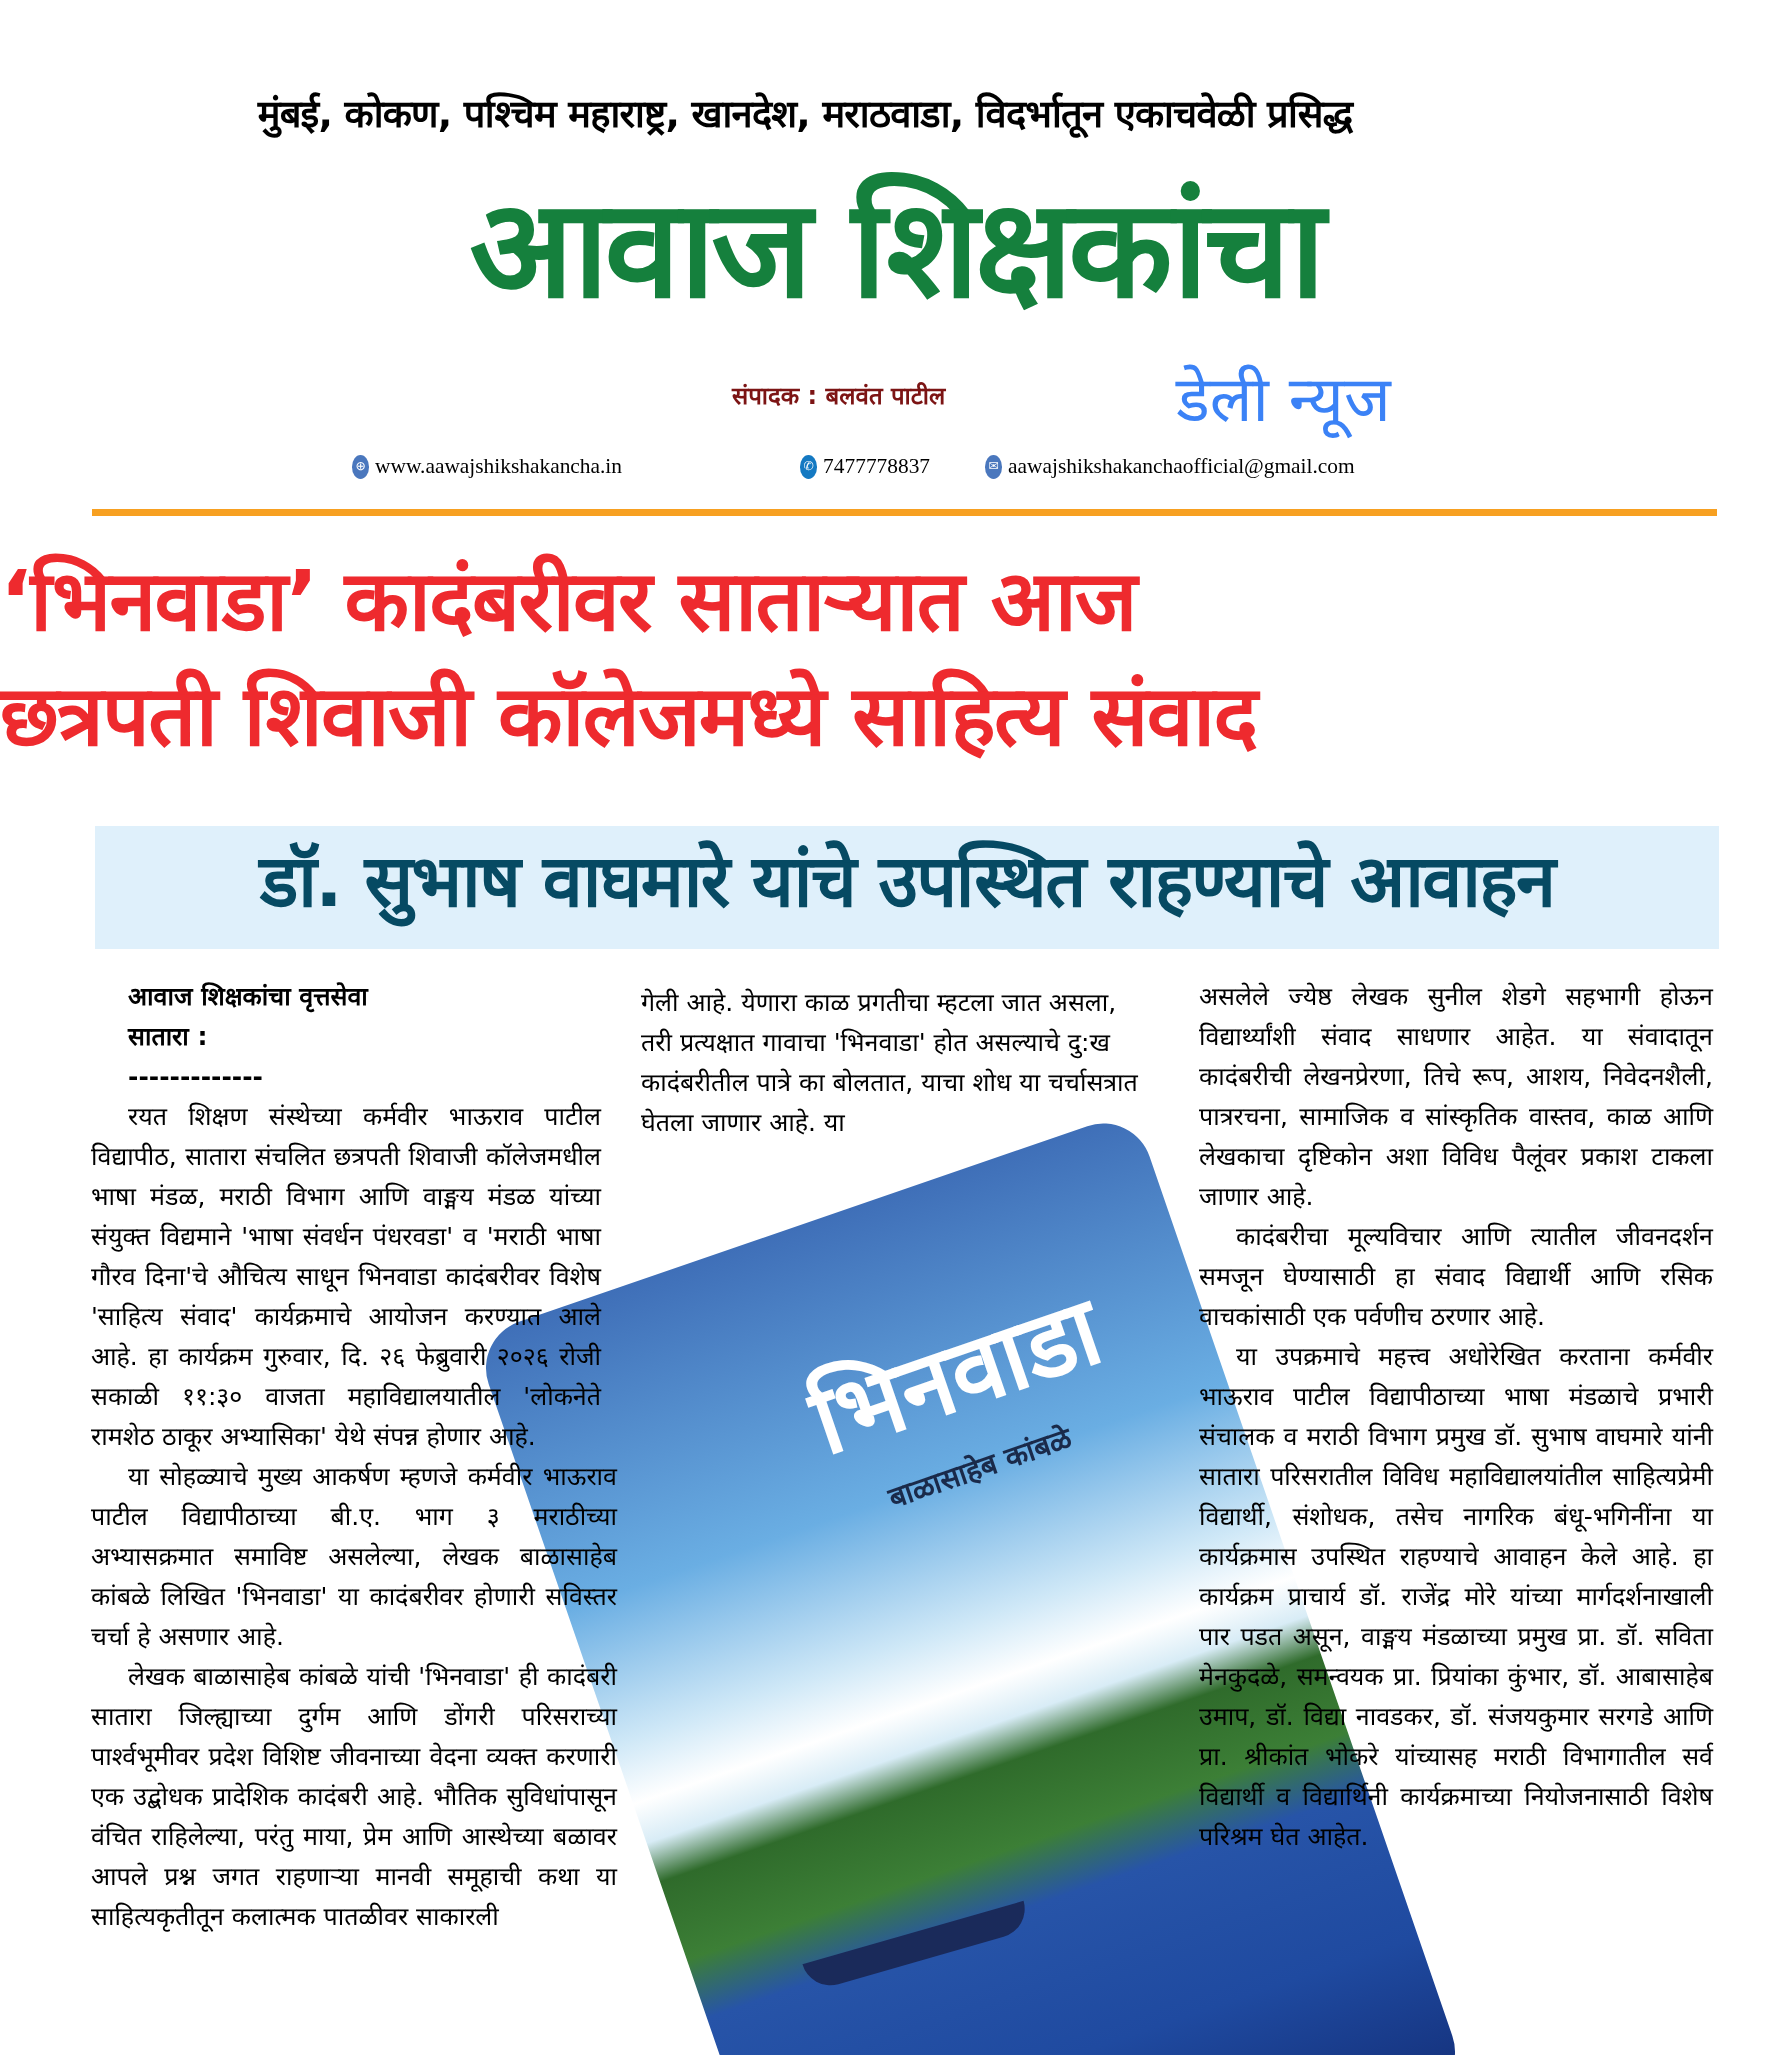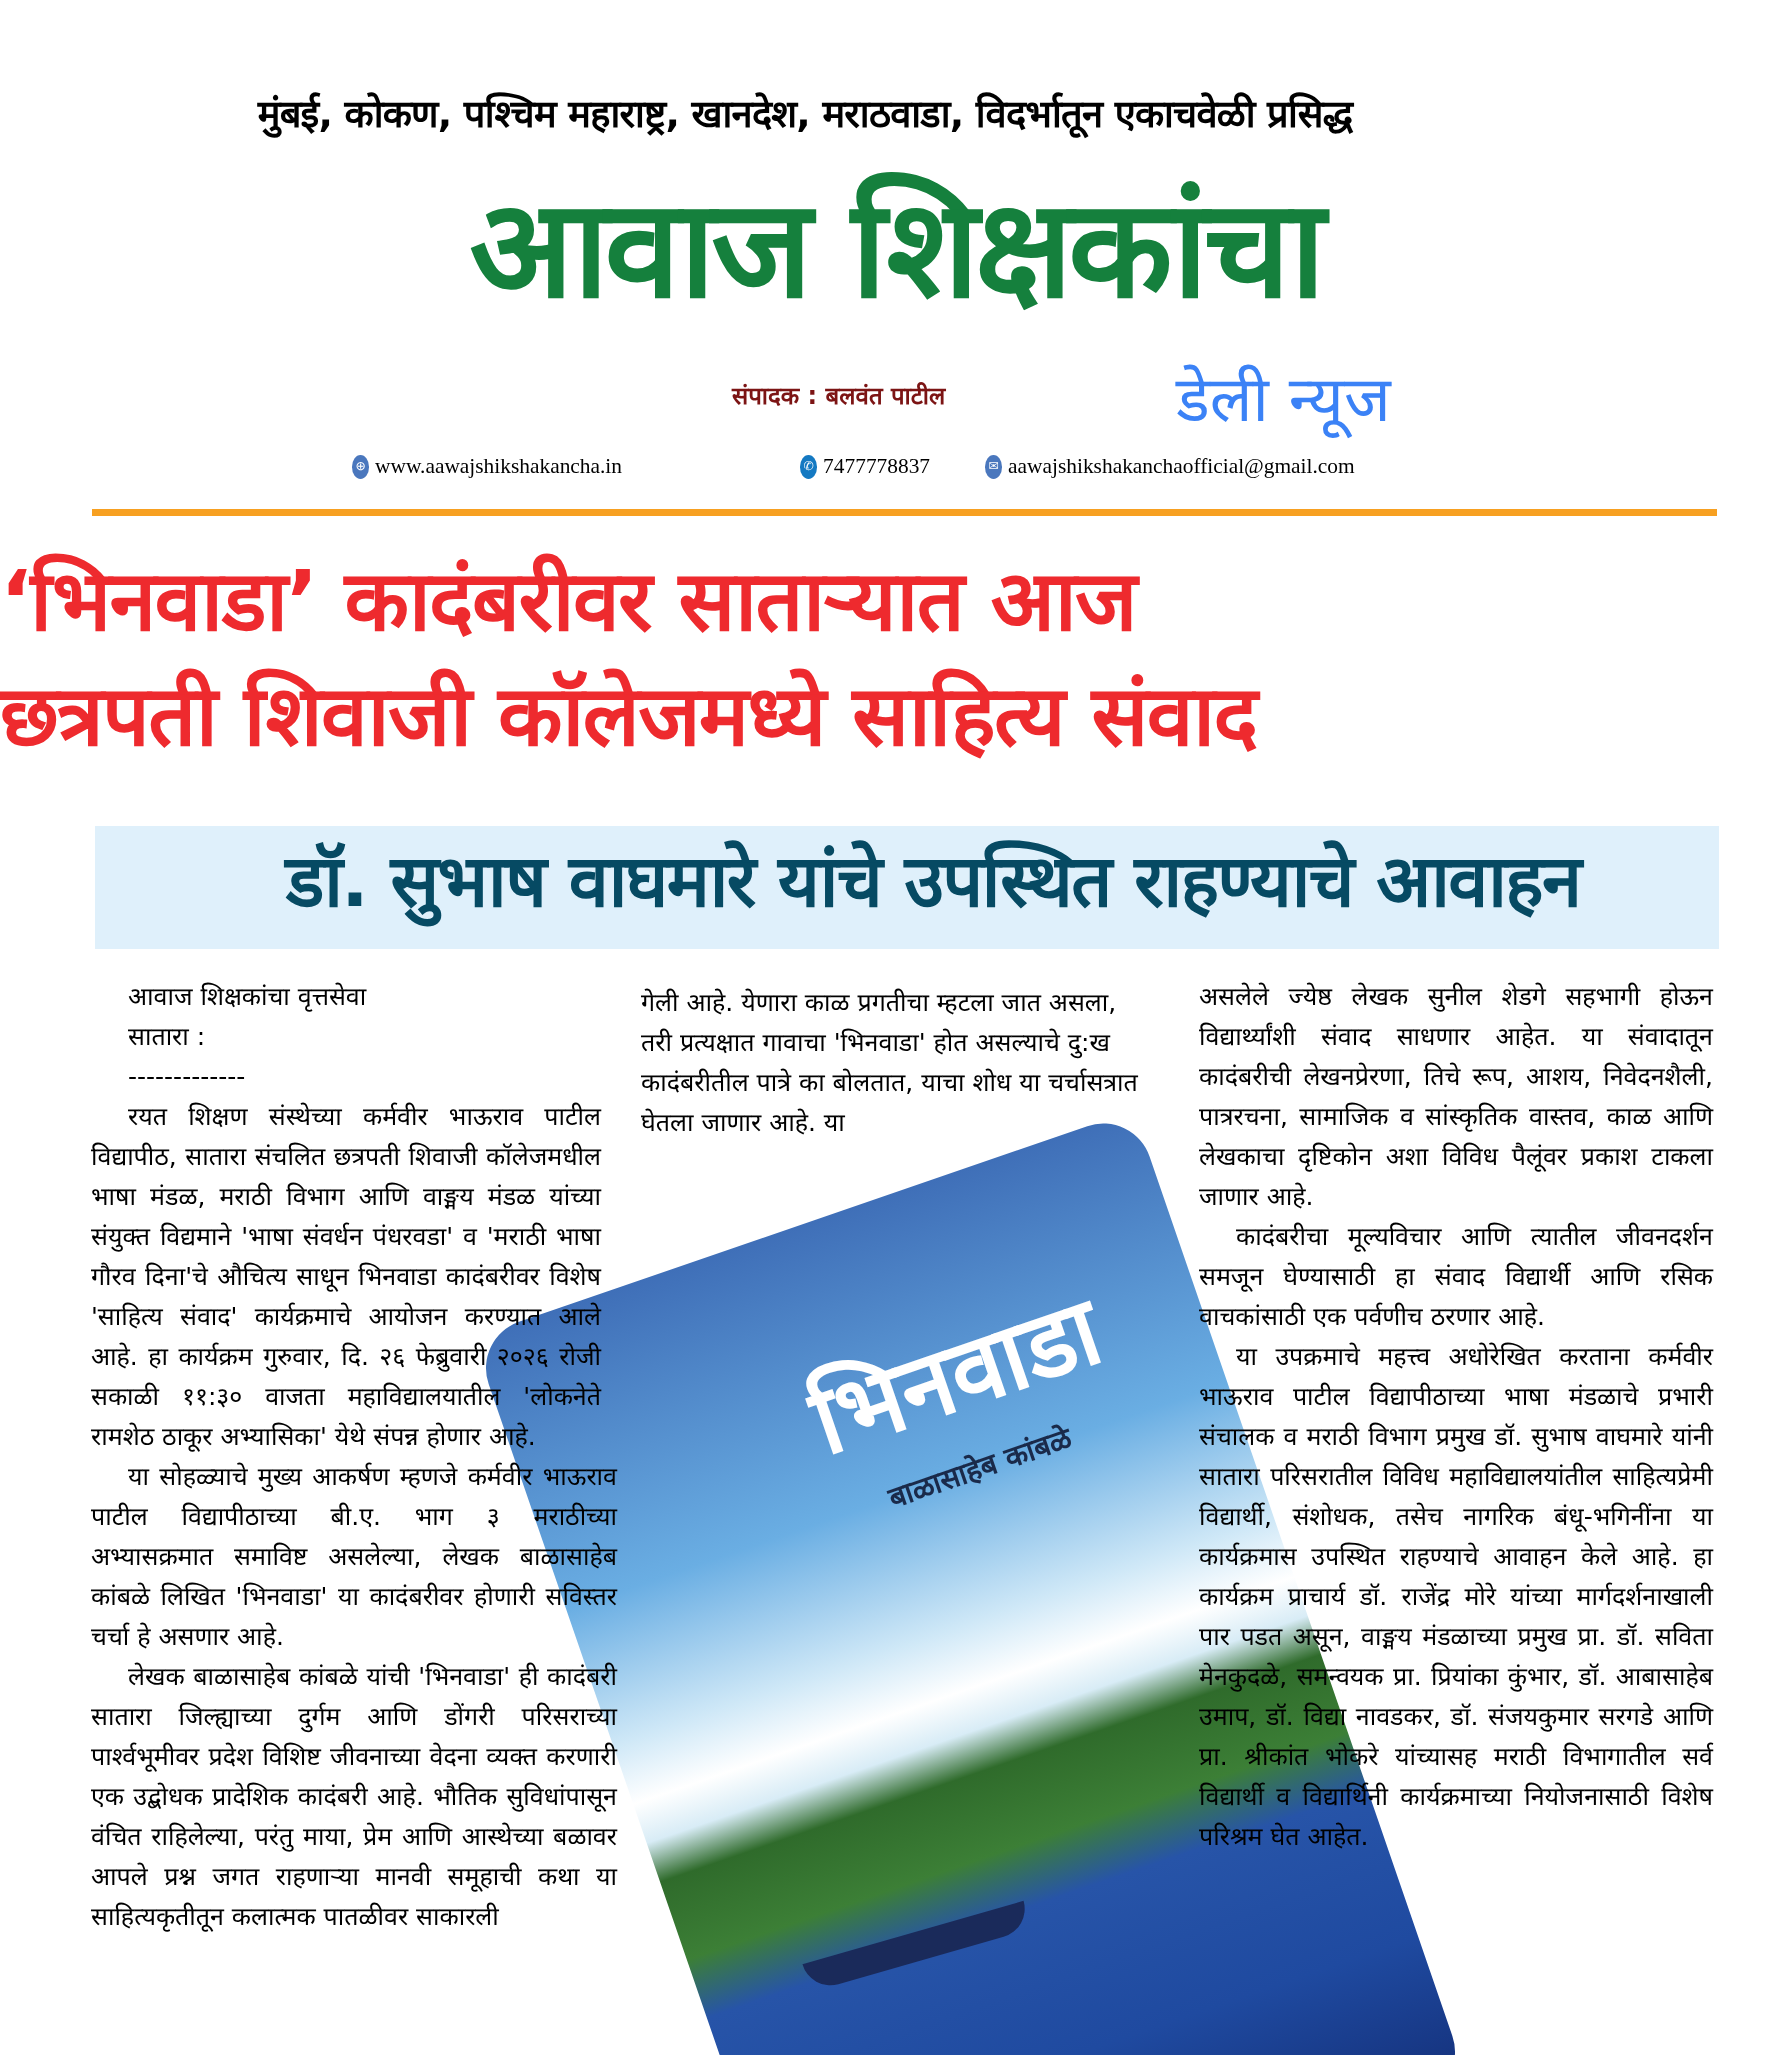--- a/index.html
+++ b/index.html
@@ -7,25 +7,25 @@
   .abs{position:absolute;}
   .tagline{left:0;width:1610px;top:86px;text-align:center;font-size:38px;font-weight:bold;letter-spacing:-0.8px;}
   .masthead{left:0;width:1791px;top:181px;text-align:center;font-size:136px;font-weight:bold;color:#15803d;letter-spacing:-4.1px;line-height:1;}
   .editor{left:732px;top:378px;font-size:24px;font-weight:bold;color:#7c1414;}
   .daily{left:1176px;top:354px;font-size:63px;font-weight:normal;color:#3b82f6;}
   .contact{top:454px;font-size:21.4px;font-family:"Liberation Serif",serif;display:flex;align-items:center;gap:5.8px;}
   .cicon{width:17.3px;height:24px;border-radius:50%;display:inline-flex;align-items:center;justify-content:center;color:#fff;font-size:12.3px;}
   .orange-rule{left:92px;top:509px;width:1625px;height:7.4px;background:#f7a021;}
   .headline{left:0;width:1791px;text-align:left;color:#ee2a2e;font-size:84px;font-weight:bold;letter-spacing:-1.6px;line-height:1;}
   .subhead-box{left:95px;top:826px;width:1624px;height:123px;background:#dff0fb;}
-  .subhead{left:95px;width:1624px;top:845px;text-align:center;color:#064a63;font-size:72px;font-weight:bold;letter-spacing:-1.6px;line-height:1;padding-left:26px;}
+  .subhead{left:95px;width:1624px;top:845px;text-align:center;color:#064a63;font-size:72px;font-weight:bold;letter-spacing:-1.6px;line-height:1;}
   .col{font-size:25px;line-height:40px;text-align:justify;font-family:"DejaVu Sans",sans-serif;}
   .col p{margin:0;}
   .ind{text-indent:37px;}
-  .byline{font-weight:normal;}
+  .byline{font-weight:bold;}
   .book{left:621px;top:1196px;width:699px;height:1028px;transform:rotate(-19deg);transform-origin:center;border-radius:49px;overflow:hidden;
         background:linear-gradient(180deg,#3f6fb8 0%,#6aaee3 28%,#cfe8f7 42%,#ffffff 48%,#d8ecf6 52%,#2f6b2b 56%,#3c7f36 64%,#2754a8 70%,#1f4aa0 85%,#14307a 100%);}
   .book-title{left:806px;top:1307px;font-size:95px;font-weight:bold;color:#fff;transform:rotate(-19deg);}
   .book-author{left:884px;top:1447px;font-size:29px;font-weight:bold;color:#1a2a4a;transform:rotate(-19deg);}
   .boat{left:802px;top:1932px;width:230px;height:29px;background:#1a2a5a;border-radius:0 0 82px 82px;transform:rotate(-16deg);}
 </style>
 </head>
 <body>
 
 <div class="abs tagline">मुंबई, कोकण, पश्चिम महाराष्ट्र, खानदेश, मराठवाडा, विदर्भातून एकाचवेळी प्रसिद्ध</div>

